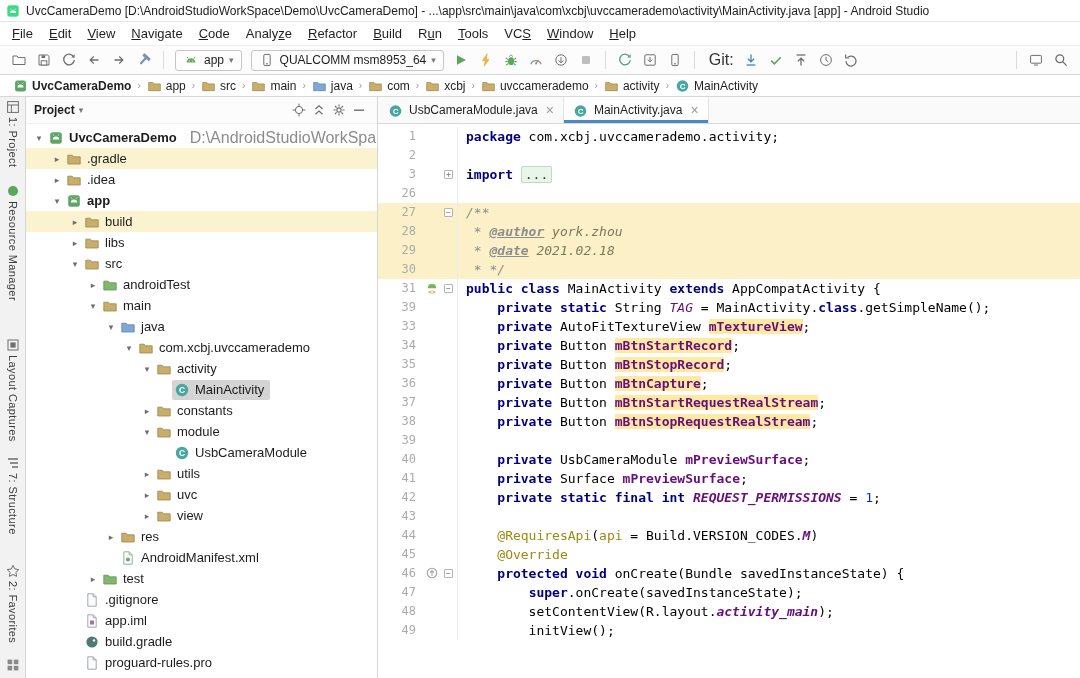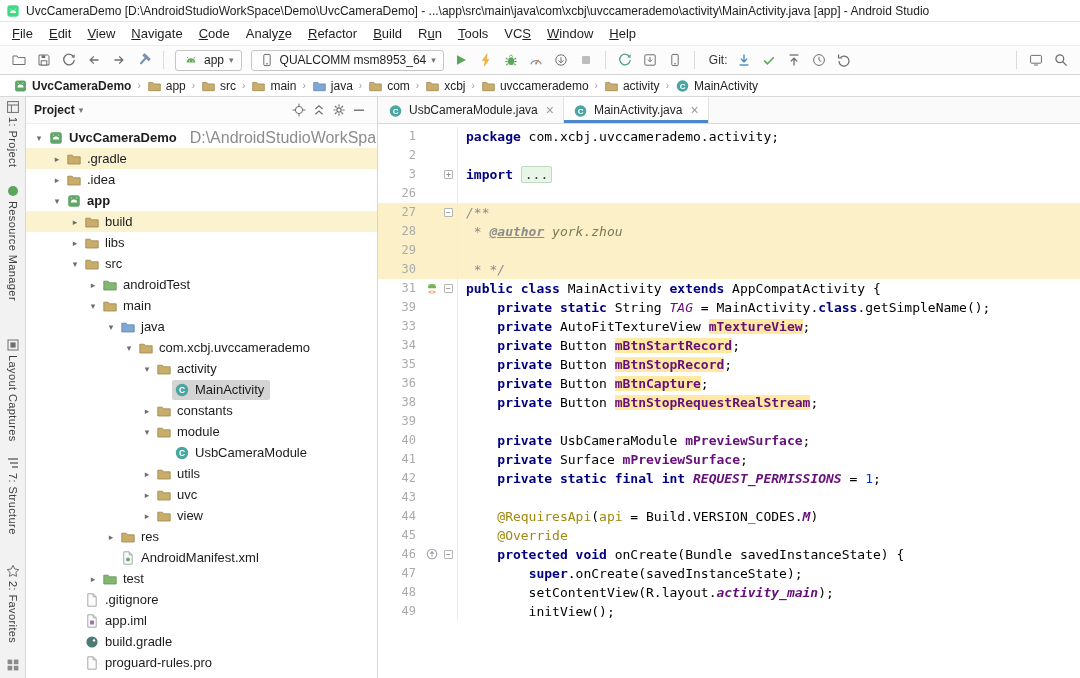--- a/index.html
+++ b/index.html
@@ -18,21 +18,21 @@
 
   .menubar { height:24px; display:flex; align-items:center; padding:0 4px;
     background:#fff; border-bottom:1px solid #EDEDED; font-size:13px; }
   .menu-item { padding:2px 8px; border-radius:3px; cursor:default; }
 
   .toolbar { height:29px; display:flex; align-items:center; gap:3px; padding:0 8px;
     background:#FCFCFC; border-bottom:1px solid #D8D8D8; }
   .tb-icon { width:22px; height:22px; display:flex; align-items:center; justify-content:center; border-radius:3px; }
   .tb-sep { width:1px; height:18px; background:#DCDCDC; margin:0 5px; flex:none; }
   .tb-spacer { flex:1; }
-  .tb-label { font-size:12px; color:#333; margin:0 3px 0 6px; }
+  .tb-label { font-size:16px; color:#333; margin:0 3px 0 6px; }
   .chip { display:flex; align-items:center; gap:5px; height:21px; padding:0 7px;
     border:1px solid #C6C6C6; border-radius:3px; font-size:12px; background:#FDFDFD; margin:0 3px; }
   .chip .caret { font-size:9px; color:#777; }
 
   .breadcrumbs { height:22px; display:flex; align-items:center; padding:0 10px; gap:1px;
     background:#fff; border-bottom:1px solid #D8D8D8; font-size:12px; }
   .crumb { display:flex; align-items:center; gap:4px; padding:0 3px; white-space:nowrap; }
   .crumb.first .crumb-label { font-weight:bold; }
   .crumb-sep { color:#9A9A9A; font-size:10px; padding:0 2px; }
   .crumb .ci { width:15px; height:15px; display:inline-flex; }
@@ -809,20 +809,21 @@
         <div class="cl hl">
           <span class="ln">28</span>
           <span class="gic"></span>
           <span class="fldc"></span>
           <span class="ct"><span class="tk-c"> * </span><span class="tk-dt">@author</span><span class="tk-dv"> york.zhou</span></span>
         </div>
         <div class="cl hl">
           <span class="ln">29</span>
           <span class="gic"></span>
           <span class="fldc"></span>
+          <span class="ct"><span class="tk-c"> * </span><span class="tk-dt">@date</span><span class="tk-dv"> 2021.02.18</span></span>
         </div>
         <div class="cl hl">
           <span class="ln">30</span>
           <span class="gic"></span>
           <span class="fldc"></span>
           <span class="ct"><span class="tk-c"> * */</span></span>
         </div>
         <div class="cl">
           <span class="ln">31</span>
           <span class="gic">
@@ -861,20 +862,26 @@
           <span class="fldc"></span>
           <span class="ct"><span class="tk-p">    </span><span class="tk-k">private</span><span class="tk-p"> Button </span><span class="tk-fhl">mBtnStopRecord</span><span class="tk-p">;</span></span>
         </div>
         <div class="cl">
           <span class="ln">36</span>
           <span class="gic"></span>
           <span class="fldc"></span>
           <span class="ct"><span class="tk-p">    </span><span class="tk-k">private</span><span class="tk-p"> Button </span><span class="tk-fhl">mBtnCapture</span><span class="tk-p">;</span></span>
         </div>
         <div class="cl">
+          <span class="ln">37</span>
+          <span class="gic"></span>
+          <span class="fldc"></span>
+          <span class="ct"><span class="tk-p">    </span><span class="tk-k">private</span><span class="tk-p"> Button </span><span class="tk-fhl">mBtnStartRequestRealStream</span><span class="tk-p">;</span></span>
+        </div>
+        <div class="cl">
           <span class="ln">38</span>
           <span class="gic"></span>
           <span class="fldc"></span>
           <span class="ct"><span class="tk-p">    </span><span class="tk-k">private</span><span class="tk-p"> Button </span><span class="tk-fhl">mBtnStopRequestRealStream</span><span class="tk-p">;</span></span>
         </div>
         <div class="cl">
           <span class="ln">39</span>
           <span class="gic"></span>
           <span class="fldc"></span>
           <span class="ct"></span>

